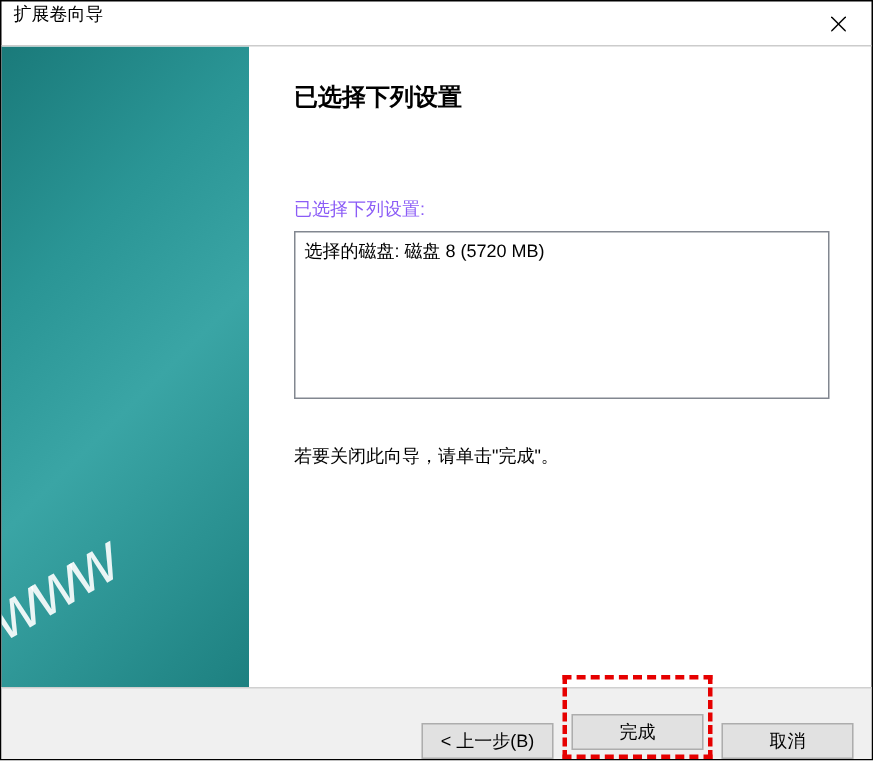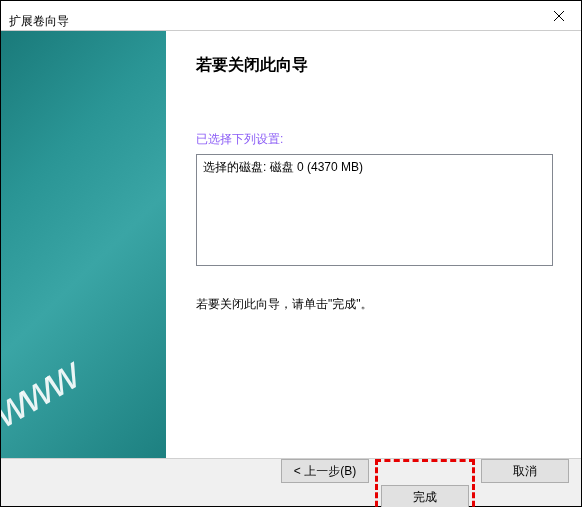--- a/index.html
+++ b/index.html
@@ -15,21 +15,21 @@
     height: 507px;
     border: 1px solid #000;
     display: flex;
     flex-direction: column;
     background: #fff;
   }
   .titlebar {
     height: 30px;
     border-bottom: 1px solid #ccc;
     display: flex;
-    align-items: flex-end;
+    align-items: flex-start;
     justify-content: space-between;
     padding-left: 8px;
   }
   .titlebar-title {
     font-size: 12px;
     color: #000;
   }
   .close-btn {
     width: 45px;
     height: 29px;
@@ -93,21 +93,21 @@
   .instruction {
     margin-top: 30px;
     font-size: 12px;
     color: #000;
   }
   .footer {
     height: 48px;
     border-top: 1px solid #d0d0d0;
     background: #f0f0f0;
     display: flex;
-    align-items: flex-start;
+    align-items: flex-end;
     justify-content: flex-end;
     padding-right: 12px;
     gap: 6px;
   }
   .btn {
     min-width: 88px;
     height: 24px;
     background: #e1e1e1;
     border: 1px solid #adadad;
     font-size: 12px;
@@ -138,24 +138,24 @@
         <line x1="10" y1="0" x2="0" y2="10" stroke="currentColor" stroke-width="1"></line>
       </svg>
     </div>
   </div>
 
   <div class="body">
     <div class="sidebar">
       <div class="watermark">www</div>
     </div>
     <div class="content">
-      <div class="heading">若要关闭此向导</div>
+      <div class="heading">已选择下列设置</div>
       <div class="settings-label">已选择下列设置:</div>
       <div class="listbox">
-        <div>选择的磁盘: 磁盘 0 (4370 MB)</div>
+        <div>选择的磁盘: 磁盘 8 (5720 MB)</div>
       </div>
       <div class="instruction">若要关闭此向导，请单击"完成"。</div>
     </div>
   </div>
 
   <div class="footer">
     <button class="btn">&lt; 上一步(B)</button>
     <span class="highlight-wrap">
       <button class="btn">完成</button>
     </span>

